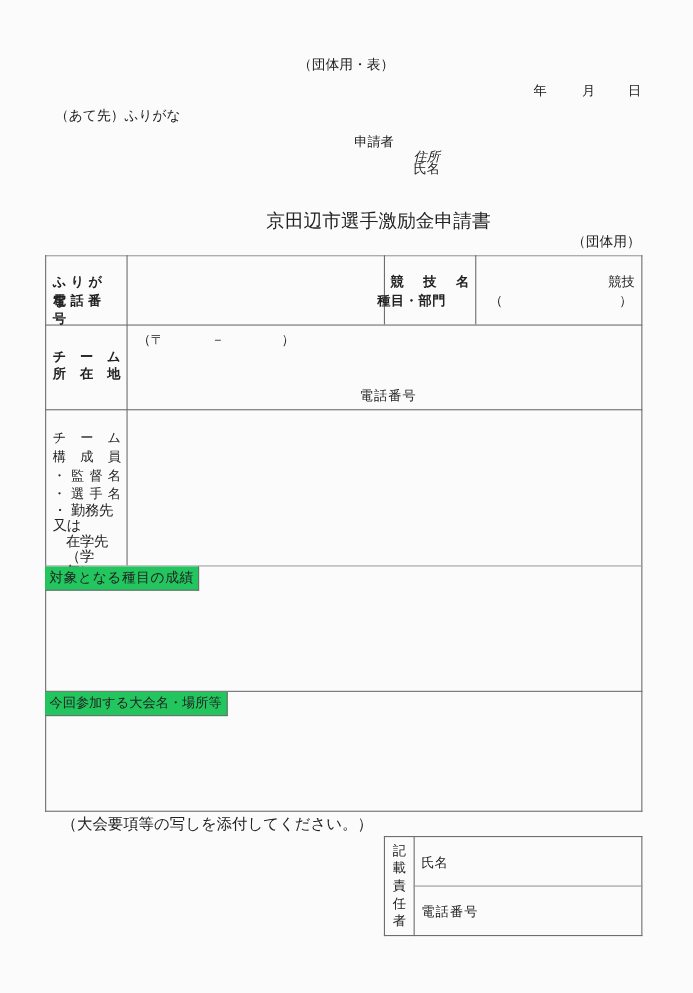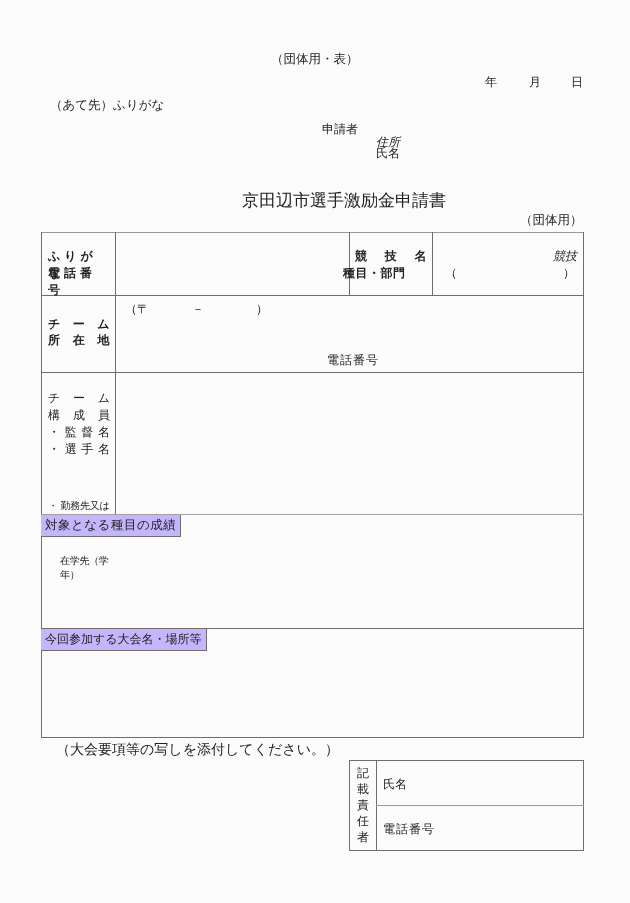--- a/index.html
+++ b/index.html
@@ -4,22 +4,22 @@
 <style>
   html,body{margin:0;padding:0;}
   body{width:630px;height:903px;background:#fbfbfb;position:relative;overflow:hidden;
        font-family:"DejaVu Serif","Liberation Serif",serif;color:#222;font-size:12px;}
   .abs{position:absolute;white-space:nowrap;text-align:center;}
   .line{position:absolute;background:#6e6e6e;}
   .hl{height:1px;}
   .vl{width:1px;}
   .lbl{position:absolute;font-size:12px;line-height:17px;letter-spacing:0.5px;font-weight:bold;}
   .spread{display:flex;justify-content:space-between;}
-  .tagbox{position:absolute;border:1px solid #6e6e6e;border-top:none;border-left:none;background:#c4b5fd;padding:2px 4px;font-size:12.5px;letter-spacing:0.5px;}
-  .small{font-size:10px;line-height:14px;letter-spacing:-0.3px;margin-top:41px;}
+  .tagbox{position:absolute;border:1px solid #6e6e6e;border-top:none;border-left:none;background:#22c55e;padding:2px 4px;font-size:12.5px;letter-spacing:0.5px;}
+  .small{font-size:13px;line-height:14px;letter-spacing:-0.3px;}
 </style>
 </head>
 <body>
 
 <div class="abs" style="left:271px;top:51px;font-size:12.5px;">（団体用・表）</div>
 <div class="abs" style="left:485px;top:74px;">年</div>
 <div class="abs" style="left:529px;top:74px;">月</div>
 <div class="abs" style="left:571px;top:74px;">日</div>
 <div class="abs" style="left:50px;top:97px;font-size:12.5px;">（あて先）ふりがな</div>
 <div class="abs" style="left:322px;top:121px;">申請者</div>
@@ -47,21 +47,21 @@
 <div class="lbl" style="left:48px;top:265px;width:62px;letter-spacing:4px;">電話番号</div>
 <div style="position:absolute;left:116px;top:233px;width:232px;height:62px;"></div>
 
 <div class="lbl spread" style="left:355px;top:248px;width:72px;">
   <span>競</span>
   <span>技</span>
   <span>名</span>
 </div>
 <div class="lbl" style="left:343px;top:265px;">種目・部門</div>
 <div style="position:absolute;left:433px;top:233px;width:150px;height:62px;">
-  <span class="abs" style="right:6px;top:15px;font-style:italic;">競技</span>
+  <span class="abs" style="right:6px;top:15px;">競技</span>
   <span class="abs" style="left:12px;top:32px;">（</span>
   <span class="abs" style="right:8px;top:32px;">）</span>
 </div>
 
 <div class="lbl spread" style="left:48px;top:316px;width:62px;">
   <span>チ</span>
   <span>ー</span>
   <span>ム</span>
 </div>
 <div class="lbl spread" style="left:48px;top:332px;width:62px;">

